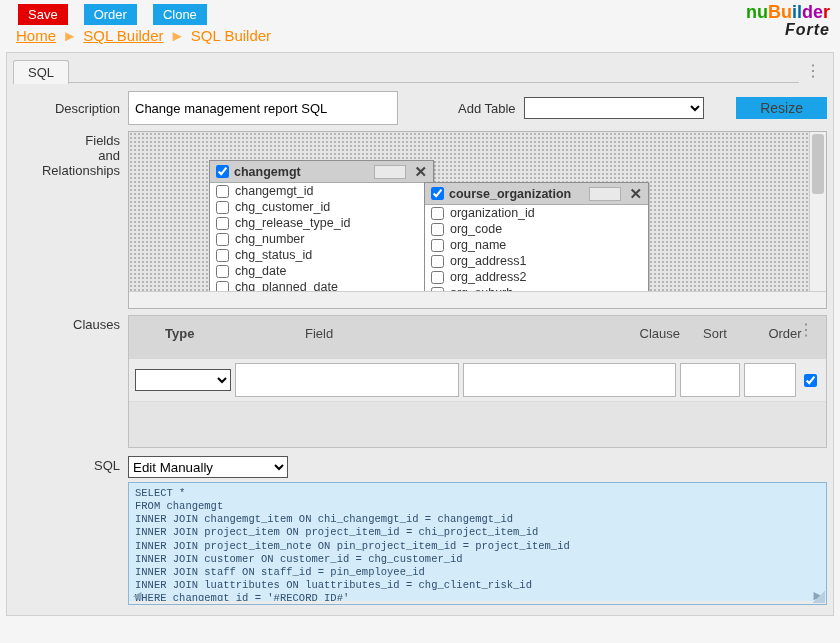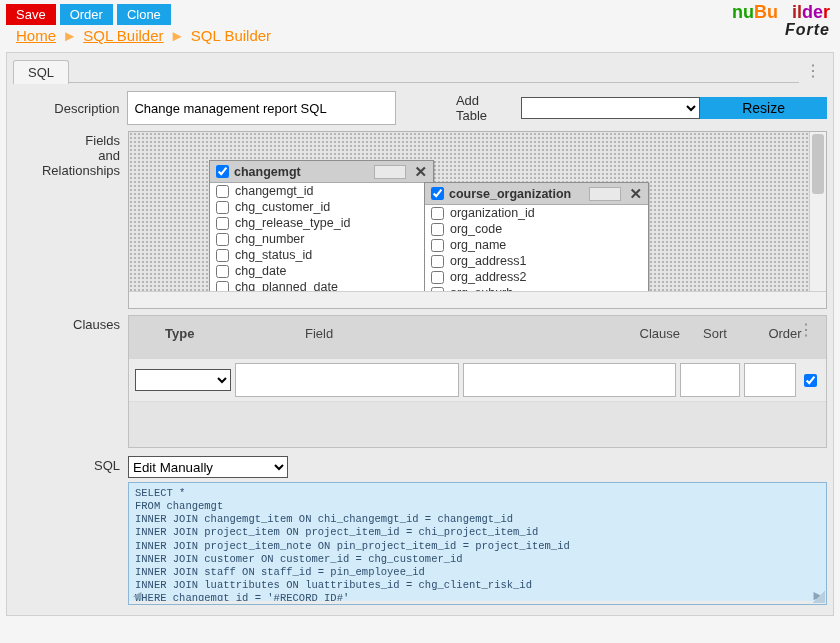--- a/index.html
+++ b/index.html
@@ -18,37 +18,38 @@
     padding: 4px 6px 0 6px;
   }
   .btn-row { display: flex; gap: 4px; }
   .btn {
     border: none;
     color: #fff;
     font-size: 13px;
     padding: 3px 10px;
     cursor: pointer;
     font-family: inherit;
+    margin-left: 12px;
   }
   .btn-save { background: #e40000; }
   .btn-blue { background: #1aa3e8; }
   .btn-resize {
     background: #1aa3e8;
-    color: #000000;
+    color: #404040;
     border: none;
-    padding: 3px 42px;
+    padding: 3px 24px;
     font-size: 14px;
     cursor: pointer;
   }
   .logo { text-align: right; line-height: 0.95; padding-right: 4px; }
   .logo .l1 { font-size: 18px; font-weight: bold; }
   .logo .l2 { font-size: 18px; font-weight: bold; letter-spacing: 1px; }
   .nu { color: #1aa300; }
   .bu { color: #ff7b00; }
-  .il { color: #b91c1c; margin-left: 14px; }
+  .il { color: #0369a1; }
   .de { color: #a800a8; }
   .r { color: #e40000; }
   .forte { color: #222; font-style: italic; font-weight: bold; font-size: 16px;}
   .breadcrumb {
     padding: 2px 10px 8px 10px;
     font-size: 15px;
     color: #ff8a00;
   }
   .breadcrumb a { color: #ff8a00; text-decoration: underline; }
   .breadcrumb .sep { color: #ffb050; padding: 0 2px; }

